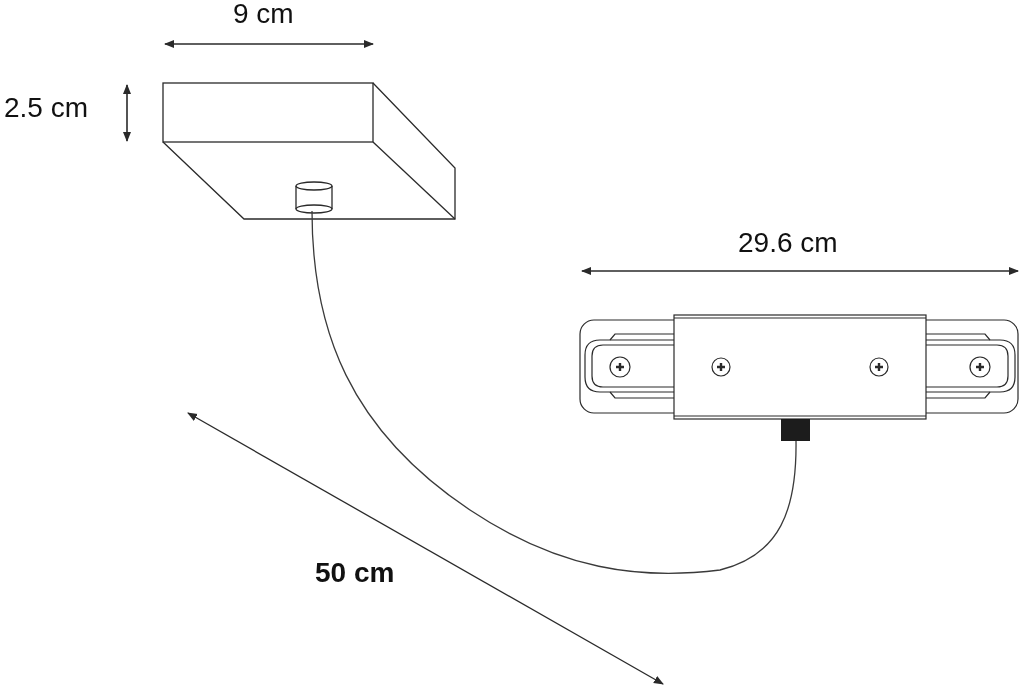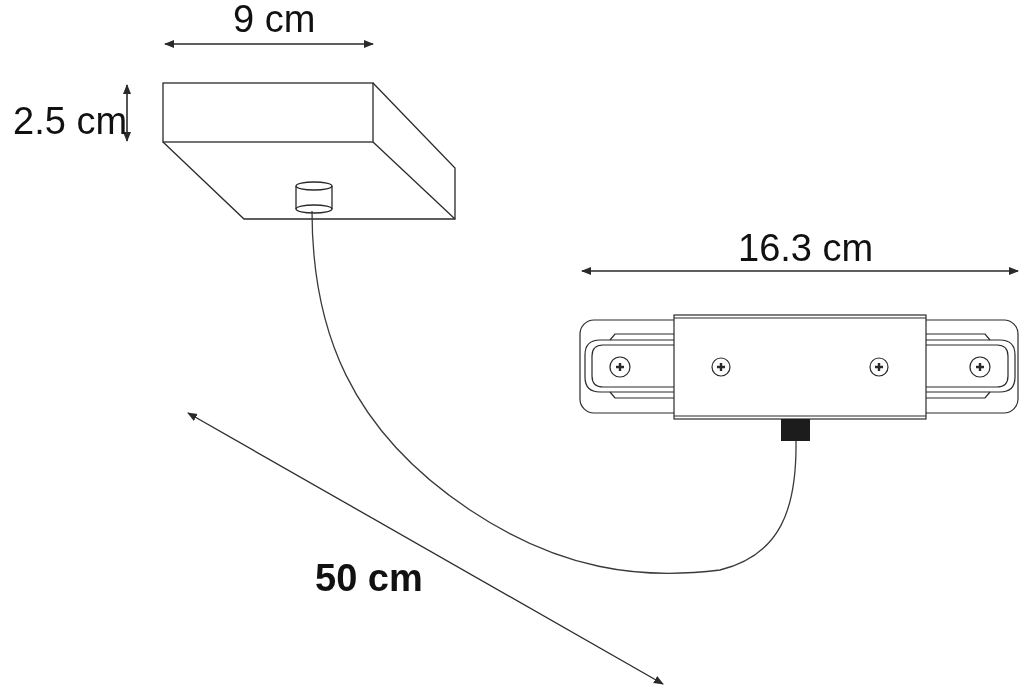--- a/index.html
+++ b/index.html
@@ -1,21 +1,21 @@
 <!DOCTYPE html>
 <html><head>
   <meta charset="utf-8">
   <style>
     html, body { margin: 0; padding: 0; background: #ffffff; }
     body { width: 1020px; height: 686px; overflow: hidden; position: relative; }
     #canvas { position: absolute; left: 0; top: 0; width: 1020px; height: 686px; }
     .label {
       position: absolute;
       font-family: "Liberation Sans", sans-serif;
-      font-size: 38px;
+      font-size: 28px;
       color: #111111;
       white-space: nowrap;
       line-height: 1;
     }
   </style>
 </head>
 <body>
 
 <svg id="canvas" width="1020" height="686" viewBox="0 0 1020 686" xmlns="http://www.w3.org/2000/svg">
   <defs>
@@ -80,15 +80,15 @@
     <circle cx="980" cy="367" r="10"></circle>
     <path d="M976,367 L984,367 M980,363 L980,371" stroke-width="2.4"></path>
   </g>
 
   <rect x="781" y="419" width="29" height="22" fill="#1c1c1c"></rect>
 
   <line x1="188" y1="413" x2="663" y2="684" stroke="#2a2a2a" stroke-width="1.3" marker-start="url(#arrow)" marker-end="url(#arrow)"></line>
 </svg>
 
 <div class="label" style="left:233px; top:0px;">9 cm</div>
-<div class="label" style="left:13px; top:94px;margin-top:8px;">2.5 cm</div>
-<div class="label" style="left:738px; top:229px;">16.3 cm</div>
+<div class="label" style="left:4px; top:94px;">2.5 cm</div>
+<div class="label" style="left:738px; top:229px;">29.6 cm</div>
 <div class="label" style="left:315px; top:559px;font-weight:bold;">50 cm</div>
 
 </body></html>

